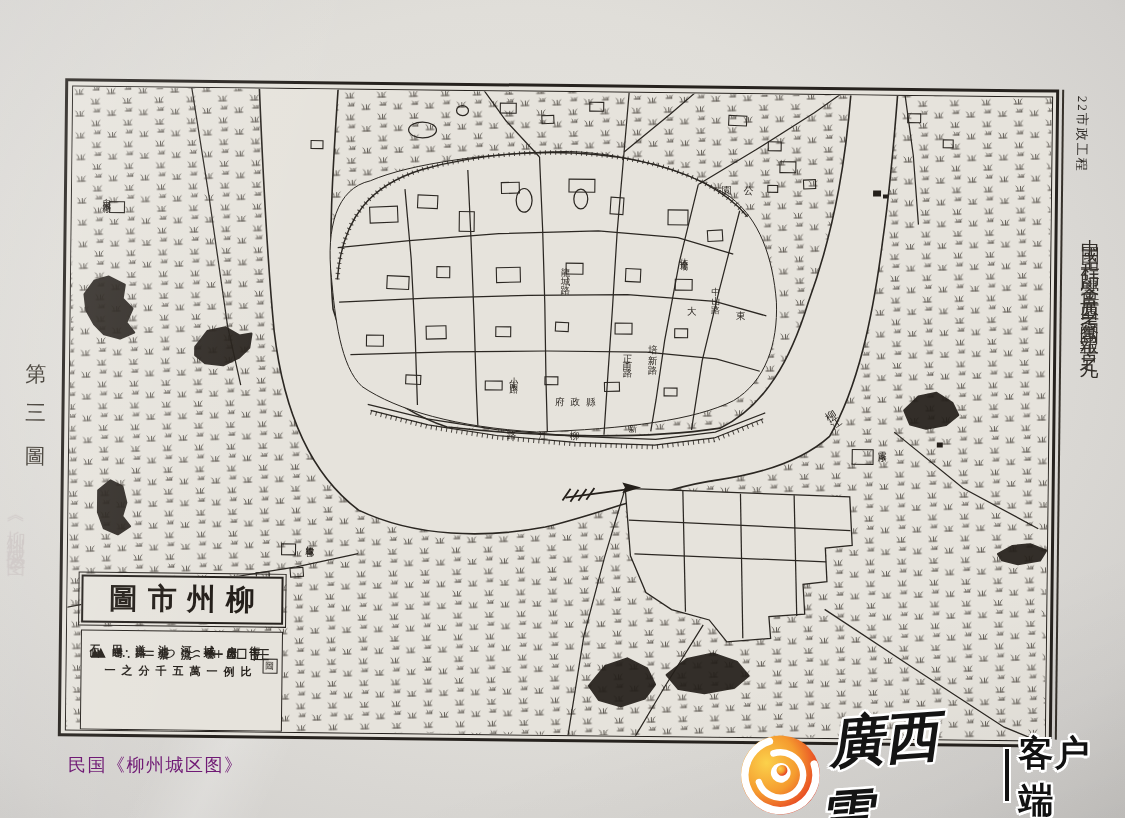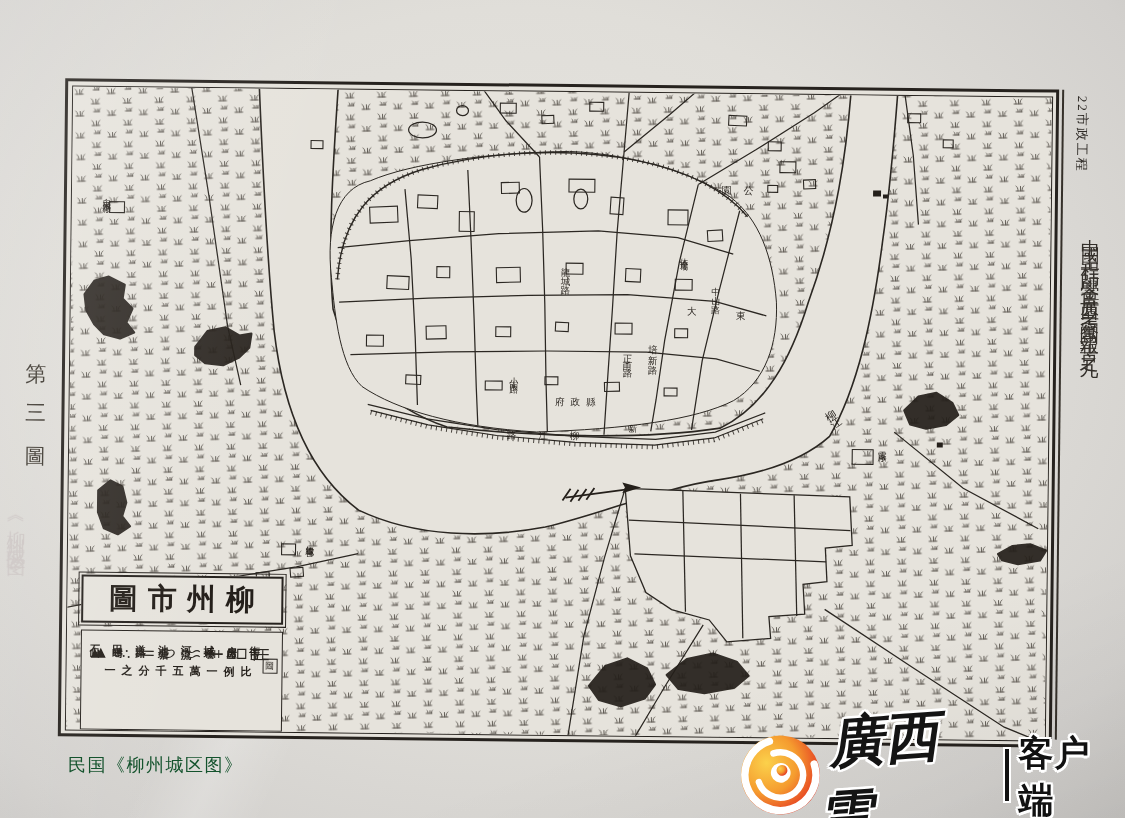--- a/index.html
+++ b/index.html
@@ -55,21 +55,21 @@
   .pg-header{position:absolute;left:1070px;top:90px;writing-mode:vertical-rl;text-orientation:sideways;
     font-size:13px;letter-spacing:2px;color:#2e2a26;}
   .spine-text{position:absolute;left:1076px;top:218px;writing-mode:vertical-rl;text-orientation:upright;
     font-size:19px;letter-spacing:8px;color:#332f2a;}
   .fig-no{position:absolute;left:22px;top:352px;writing-mode:vertical-rl;text-orientation:upright;
     font-size:21px;letter-spacing:42px;color:#3c372f;}
   .faint-mark{position:absolute;left:5px;top:515px;writing-mode:vertical-rl;text-orientation:upright;
     font-size:19px;letter-spacing:7px;color:#b3a4a6;opacity:.35;filter:blur(.6px);}
 
   
-  .caption{position:absolute;left:68px;top:753px;font-size:18px;letter-spacing:1.5px;color:#14532d;}
+  .caption{position:absolute;left:68px;top:753px;font-size:18px;letter-spacing:1.5px;color:#701a75;}
   .logo{position:absolute;left:738px;top:732px;width:387px;height:86px;display:flex;align-items:center;}
   .logo-brand{font-size:55px;font-weight:700;color:#141414;margin-left:4px;
     transform:rotate(-4deg) skewX(-12deg);letter-spacing:1px;
     text-shadow:-2px -2px 0 #fff,2px -2px 0 #fff,-2px 2px 0 #fff,2px 2px 0 #fff,
       0 -2.5px 0 #fff,0 2.5px 0 #fff,-2.5px 0 0 #fff,2.5px 0 0 #fff;}
   .logo-div{width:5px;height:52px;background:#111;border:2px solid #fff;margin:0 7px 0 10px;}
   .logo-client{font-size:35px;font-weight:900;font-family:"Liberation Sans",sans-serif;color:#111;
     letter-spacing:1px;margin-top:4px;
     text-shadow:-2px -2px 0 #fff,2px -2px 0 #fff,-2px 2px 0 #fff,2px 2px 0 #fff,
       0 -2.5px 0 #fff,0 2.5px 0 #fff,-2.5px 0 0 #fff,2.5px 0 0 #fff;}

